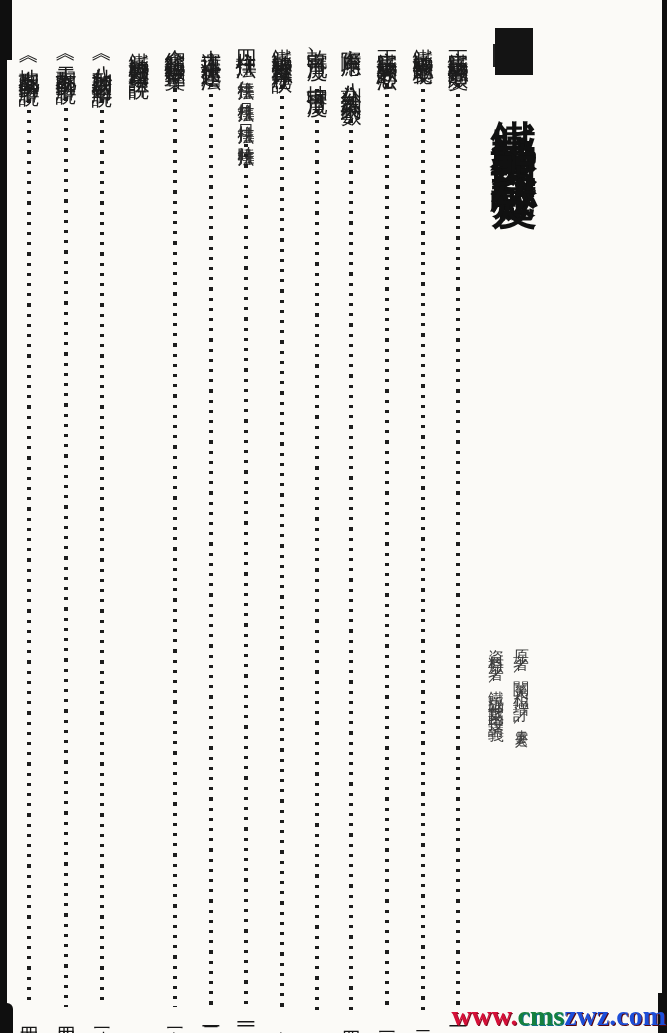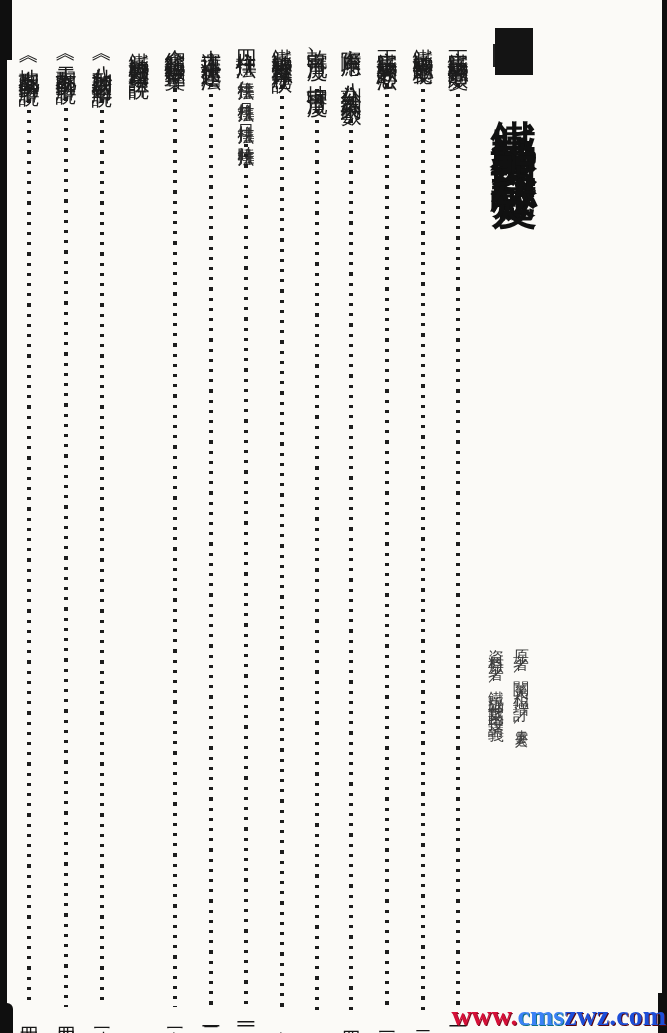--- a/index.html
+++ b/index.html
@@ -55,21 +55,21 @@
   .pagenum{font-size:19px;letter-spacing:4px;color:#161616;white-space:nowrap;flex:none;}
 
   
   .watermark{
     position:absolute;right:1px;bottom:1px;
     font-size:28px;font-weight:700;letter-spacing:0px;
     font-family:"Liberation Serif","DejaVu Serif",serif;
     white-space:nowrap;
   }
   .wm-www{color:#d51038;text-shadow:1px 1px 0 #7e0a20;margin-top:24px;}
-  .wm-cms{color:#3b82f6;text-shadow:1px 1px 0 #0e6f84;}
+  .wm-cms{color:#15803d;text-shadow:1px 1px 0 #0e6f84;}
   .wm-rest{color:#1d4ed8;text-shadow:1px 1px 0 #55060f;}
 </style>
 </head>
 <body>
 
 <div class="edge edge-left"></div>
 <div class="edge edge-left-top"></div>
 <div class="edge edge-left-bottom"></div>
 <div class="edge edge-right"></div>
 <div class="edge edge-right-bottom"></div>

